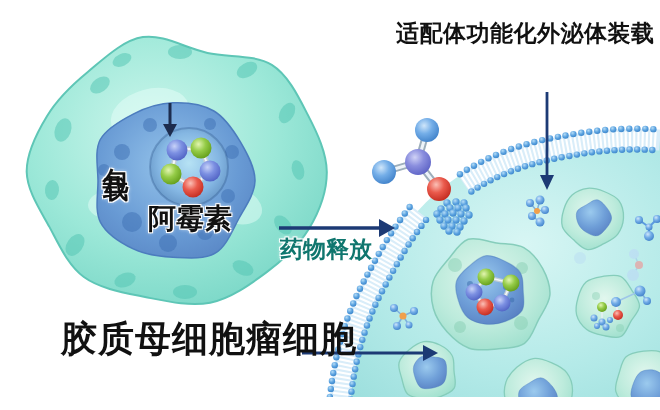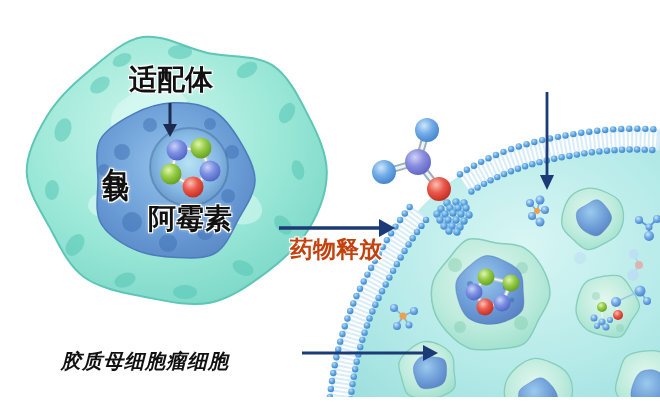--- a/index.html
+++ b/index.html
@@ -5,23 +5,23 @@
   html,body{margin:0;padding:0;background:#fff;}
   #canvas{position:relative;width:660px;height:410px;background:#fff;overflow:hidden;
           font-family:"DejaVu Sans",sans-serif;}
   #art{position:absolute;left:0;top:0;}
   .lbl{position:absolute;font-weight:bold;color:#111;white-space:nowrap;line-height:1;
        font-family:"DejaVu Sans",sans-serif;}
   .halo{text-shadow:-1px -1px 0 #fff,1px -1px 0 #fff,-1px 1px 0 #fff,1px 1px 0 #fff,0 0 4px #fff;}
   .l-aptamer{left:129px;top:66px;font-size:28px;}
   .l-loading{left:103px;top:147px;font-size:26px;writing-mode:vertical-rl;letter-spacing:8px;}
   .l-dox{left:148px;top:205px;font-size:28px;text-align:center;}
-  .l-release{left:290px;top:238px;font-size:23px;color:#c2410c;font-family:Liberation Serif, serif;}
+  .l-release{left:280px;top:238px;font-size:23px;color:#0f766e;font-family:Liberation Serif, serif;}
   .l-caption{left:396px;top:14px;font-size:23px;line-height:39px;letter-spacing:.5px;}
-  .l-gbm{left:61px;top:351px;font-size:20px;letter-spacing:1px;font-style:italic;}
+  .l-gbm{left:61px;top:321px;font-size:36px;letter-spacing:1px;}
 </style>
 </head>
 <body>
 
 <div id="canvas">
 
 <svg id="art" width="660" height="410" viewBox="0 0 660 410" xmlns="http://www.w3.org/2000/svg">
   <defs>
     <radialGradient id="gradTeal" cx="42%" cy="36%" r="75%">
       <stop offset="0%" stop-color="#cdf6ec"></stop>
@@ -523,21 +523,21 @@
   <g>
     <line x1="547" y1="92" x2="547" y2="177" stroke="#1c3a75" stroke-width="2.8"></line>
     <polygon points="540,175 554,175 547,190" fill="#1c3a75"></polygon>
   </g>
   <g>
     <line x1="302" y1="353" x2="424" y2="353" stroke="#1c3a75" stroke-width="3.2"></line>
     <polygon points="423,345 423,361 438,353" fill="#1c3a75"></polygon>
   </g>
 </svg>
 
-<div class="lbl l-aptamer halo">适配体</div>
 <div class="lbl l-loading halo">包载</div>
 <div class="lbl l-dox halo">阿霉素</div>
 <div class="lbl l-release halo">药物释放</div>
 <div class="lbl l-caption">
+  <div>适配体功能化外泌体装载</div>
 </div>
 <div class="lbl l-gbm">胶质母细胞瘤细胞</div>
 
 </div>
 
 </body></html>

